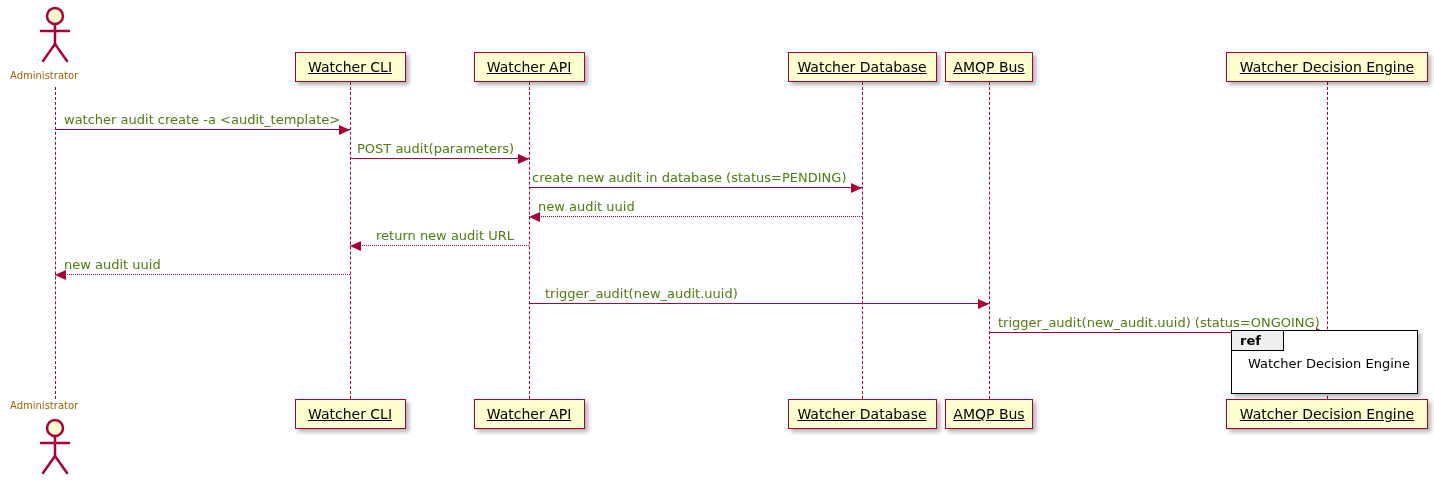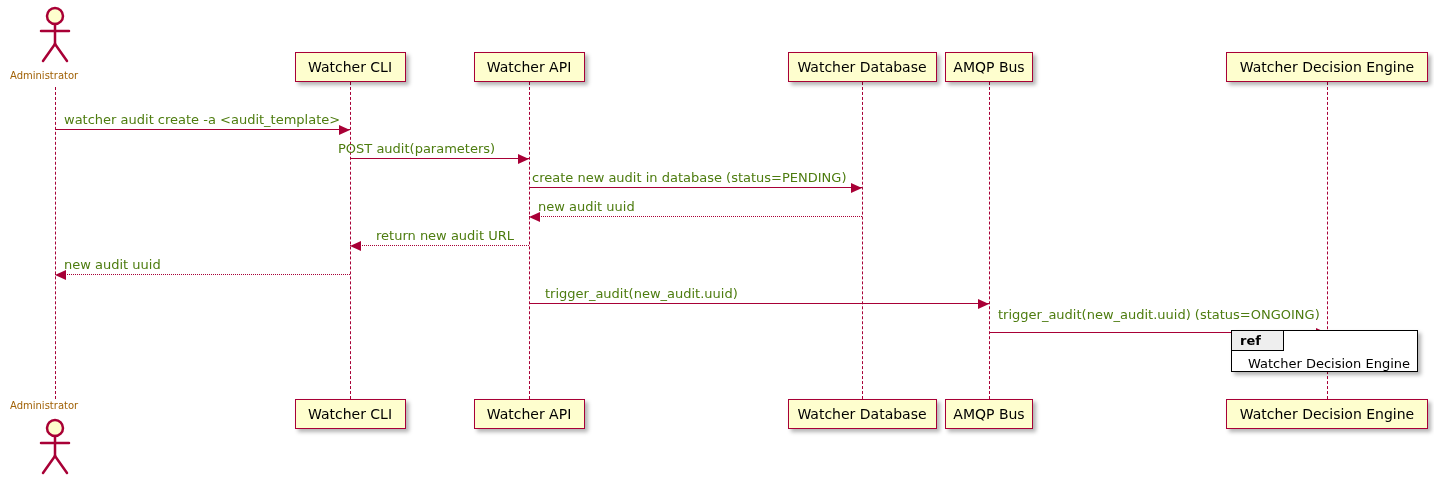--- a/index.html
+++ b/index.html
@@ -26,20 +26,21 @@
     color: #000000;
     font-size: 14px;
     line-height: 1;
     text-align: center;
     white-space: nowrap;
     display: flex;
     align-items: center;
     justify-content: center;
     box-shadow: 3px 3px 4px rgba(0,0,0,0.30);
     z-index: 5;
+    text-decoration: underline;
   }
   
   .lifeline {
     position: absolute;
     width: 0;
     border-left: 1.5px dashed #A80036;
     z-index: 1;
   }
   
   .actor-wrap {
@@ -184,37 +185,37 @@
       <span>Watcher Decision Engine</span>
     </div>
     <div class="participant" style="left: 1226px; top: 399px; width: 202px; height: 30px;">
       <span>Watcher Decision Engine</span>
     </div>
     <div class="msg-line" style="left: 55px; top: 129px; width: 295px;"></div>
     <div class="arrow-head right" style="left: 339px; top: 124.5px;"></div>
     <div class="msg-label" style="left: 64px; top: 113px;">watcher audit create -a &lt;audit_template&gt;</div>
     <div class="msg-line" style="left: 350px; top: 158px; width: 179px;"></div>
     <div class="arrow-head right" style="left: 518px; top: 153.5px;"></div>
-    <div class="msg-label" style="left: 338px; top: 142px;">POST audit(parameters)</div>
+    <div class="msg-label" style="left: 357px; top: 142px;">POST audit(parameters)</div>
     <div class="msg-line" style="left: 529px; top: 187px; width: 333px;"></div>
     <div class="arrow-head right" style="left: 851px; top: 182.5px;"></div>
     <div class="msg-label" style="left: 532px; top: 171px;">create new audit in database (status=PENDING)</div>
     <div class="msg-line dotted" style="left: 529px; top: 216px; width: 333px;"></div>
     <div class="arrow-head left" style="left: 529px; top: 211.5px;"></div>
     <div class="msg-label" style="left: 538px; top: 200px;">new audit uuid</div>
     <div class="msg-line dotted" style="left: 350px; top: 245px; width: 179px;"></div>
     <div class="arrow-head left" style="left: 350px; top: 240.5px;"></div>
     <div class="msg-label" style="left: 376px; top: 229px;">return new audit URL</div>
     <div class="msg-line dotted" style="left: 55px; top: 274px; width: 295px;"></div>
     <div class="arrow-head left" style="left: 55px; top: 269.5px;"></div>
     <div class="msg-label" style="left: 64px; top: 258px;">new audit uuid</div>
     <div class="msg-line" style="left: 529px; top: 303px; width: 460px;"></div>
     <div class="arrow-head right" style="left: 978px; top: 298.5px;"></div>
     <div class="msg-label" style="left: 538px; top: 287px; margin-left: 7px;">trigger_audit(new_audit.uuid)</div>
     <div class="msg-line" style="left: 989px; top: 332px; width: 338px;"></div>
     <div class="arrow-head right" style="left: 1316px; top: 327.5px;"></div>
-    <div class="msg-label" style="left: 998px; top: 308px;">trigger_audit(new_audit.uuid) (status=ONGOING)</div>
-    <div class="ref-box" style="left: 1231px; top: 330px; width: 187px; height: 42px;">
+    <div class="msg-label" style="left: 998px; top: 316px;">trigger_audit(new_audit.uuid) (status=ONGOING)</div>
+    <div class="ref-box" style="left: 1231px; top: 330px; width: 187px; height: 64px;">
       <div class="ref-tab" style="width: 52px;"></div>
       <div class="ref-tab-text">ref</div>
       <div class="ref-body"><div>Watcher Decision Engine</div></div>
     </div>
   </div>
 
 </body></html>

